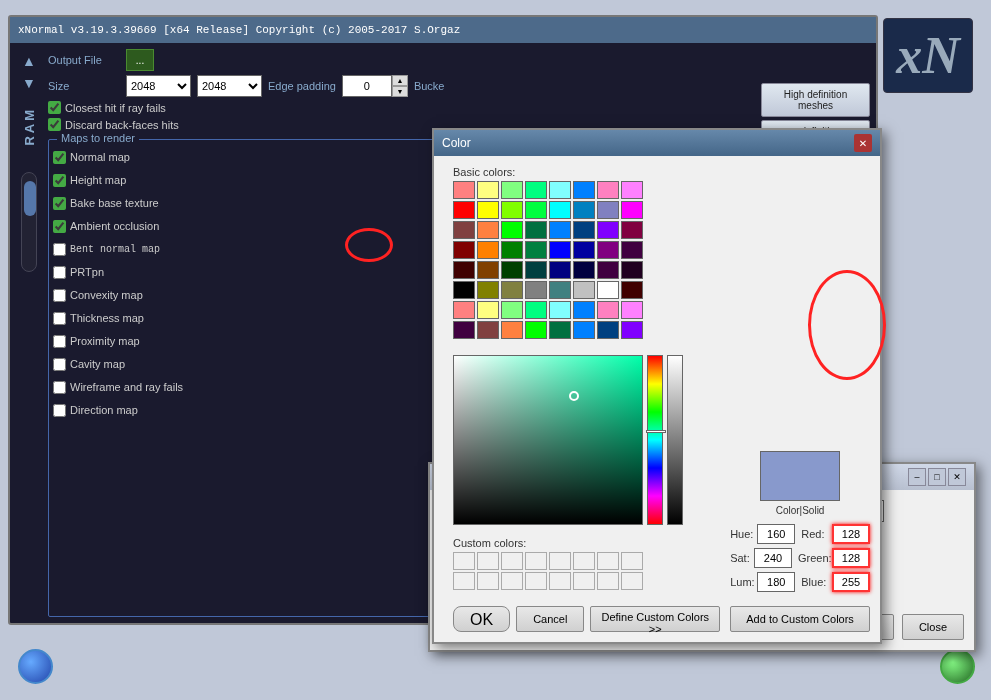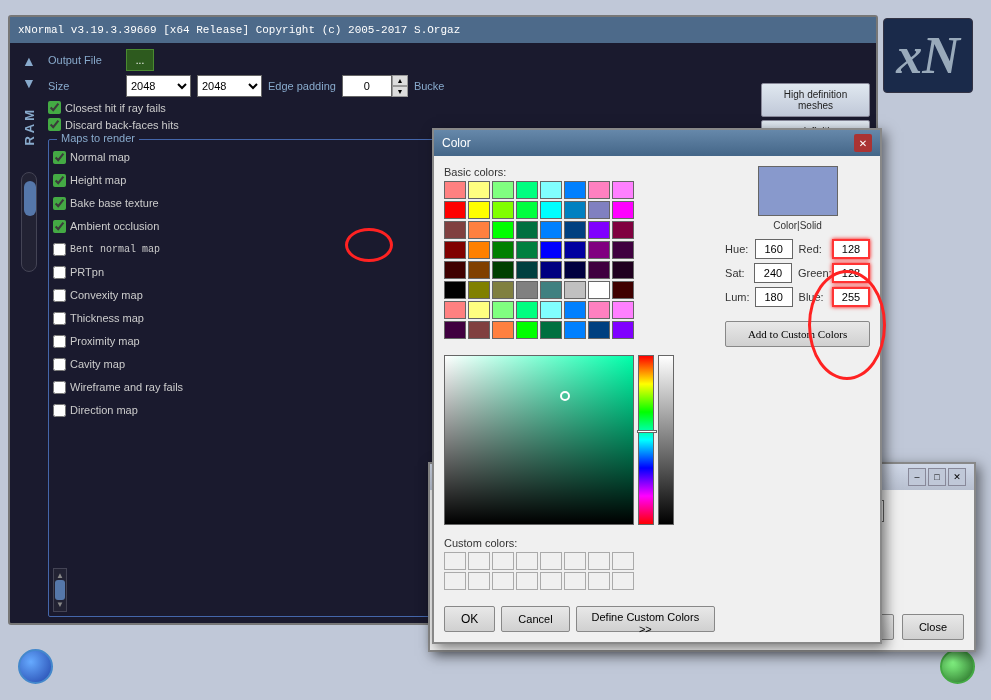--- a/index.html
+++ b/index.html
@@ -65,21 +65,21 @@
           <input type="checkbox" checked="" style="accent-color: rgb(68, 170, 68);">
           <span style="color:#cccccc;font-size:11px;">Closest hit if ray fails</span>
         </div>
         <div style="display:flex;align-items:center;gap:4px;">
           <input type="checkbox" checked="" style="accent-color: rgb(68, 170, 68);">
           <span style="color:#cccccc;font-size:11px;">Discard back-faces hits</span>
         </div>
 
         <div style="border:1px solid #4466aa;border-radius:2px;padding:6px 4px 4px 4px;margin-top:4px;position:relative;flex:1;">
           <span style="position:absolute;top:-8px;left:8px;background:#1a1a2e;color:#88aacc;padding:0 4px;font-size:11px;">Maps to render</span>
-          <div style="display:flex;gap:4px;height:100%;flex-direction:column;">
+          <div style="display:flex;gap:4px;height:100%;">
             <div style="flex:1;display:flex;flex-direction:column;gap:1px;" id="maps-list">
 
             <div style="display: flex; align-items: center; gap: 4px; height: 22px;">
                   <input type="checkbox" checked="" style="accent-color: rgb(68, 170, 68); flex-shrink: 0;">
                   <span style="color: rgb(204, 204, 204); font-size: 11px; flex: 1 1 0%;">Normal map</span>
                   <button style="background: rgb(45, 90, 30); color: rgb(68, 255, 68); width: 28px; height: 18px; cursor: pointer; font-size: 9px; flex-shrink: 0; border: 2px solid rgb(255, 51, 51); box-shadow: rgb(255, 0, 0) 0px 0px 5px;">···</button>
                 </div>
                 <div style="display: flex; align-items: center; gap: 4px; height: 22px;">
                   <input type="checkbox" checked="" style="accent-color: rgb(68, 170, 68); flex-shrink: 0;">
                   <span style="color: rgb(204, 204, 204); font-size: 11px; flex: 1 1 0%;">Height map</span>
@@ -169,21 +169,21 @@
 
   <div style="position:absolute;top:128px;left:432px;width:450px;background:#f0f0f0;border:2px solid #888;box-shadow:4px 4px 12px rgba(0,0,0,0.5);z-index:100;">
 
     <div style="background:linear-gradient(180deg,#6688aa,#446688);height:26px;display:flex;align-items:center;justify-content:space-between;padding:0 8px;">
       <span style="color:white;font-size:12px;font-weight:normal;">Color</span>
       <button style="background:#aa3333;border:none;color:white;width:18px;height:18px;cursor:pointer;font-size:10px;border-radius:2px;display:flex;align-items:center;justify-content:center;">✕</button>
     </div>
 
     <div style="padding:10px;display:flex;gap:10px;">
 
-      <div style="display:flex;flex-direction:column;gap:12px;">
+      <div style="display:flex;flex-direction:column;gap:12px;margin-left:9px;">
         <div>
           <div style="font-size:11px;color:#333;margin-bottom:3px;">Basic colors:</div>
           <div style="display:grid;grid-template-columns:repeat(8,22px);gap:2px;" id="basic-colors-grid">
           <div style="width: 22px; height: 18px; background: rgb(255, 128, 128); border: 1px solid rgb(102, 102, 102); cursor: pointer;"></div>
               <div style="width: 22px; height: 18px; background: rgb(255, 255, 128); border: 1px solid rgb(102, 102, 102); cursor: pointer;"></div>
               <div style="width: 22px; height: 18px; background: rgb(128, 255, 128); border: 1px solid rgb(102, 102, 102); cursor: pointer;"></div>
               <div style="width: 22px; height: 18px; background: rgb(0, 255, 128); border: 1px solid rgb(102, 102, 102); cursor: pointer;"></div>
               <div style="width: 22px; height: 18px; background: rgb(128, 255, 255); border: 1px solid rgb(102, 102, 102); cursor: pointer;"></div>
               <div style="width: 22px; height: 18px; background: rgb(0, 128, 255); border: 1px solid rgb(102, 102, 102); cursor: pointer;"></div>
               <div style="width: 22px; height: 18px; background: rgb(255, 128, 192); border: 1px solid rgb(102, 102, 102); cursor: pointer;"></div>
@@ -277,27 +277,27 @@
               <div style="width: 22px; height: 18px; background: rgb(240, 240, 240); border: 1px solid rgb(170, 170, 170); cursor: pointer;"></div>
               <div style="width: 22px; height: 18px; background: rgb(240, 240, 240); border: 1px solid rgb(170, 170, 170); cursor: pointer;"></div>
               <div style="width: 22px; height: 18px; background: rgb(240, 240, 240); border: 1px solid rgb(170, 170, 170); cursor: pointer;"></div>
               <div style="width: 22px; height: 18px; background: rgb(240, 240, 240); border: 1px solid rgb(170, 170, 170); cursor: pointer;"></div>
               <div style="width: 22px; height: 18px; background: rgb(240, 240, 240); border: 1px solid rgb(170, 170, 170); cursor: pointer;"></div>
               <div style="width: 22px; height: 18px; background: rgb(240, 240, 240); border: 1px solid rgb(170, 170, 170); cursor: pointer;"></div>
             </div>
         </div>
 
         <div style="display:flex;gap:6px;align-items:center;margin-top:4px;">
-          <button style="background:linear-gradient(180deg,#e8e8e8,#d0d0d0);border:1px solid #888;padding:4px 16px;font-size:12px;cursor:pointer;border-radius:2px;height:26px;">OK</button>
+          <button style="background:linear-gradient(180deg,#e8e8e8,#d0d0d0);border:1px solid #888;padding:4px 16px;font-size:16px;cursor:pointer;border-radius:8px;height:26px;">OK</button>
           <button style="background:linear-gradient(180deg,#e8e8e8,#d0d0d0);border:1px solid #888;padding:4px 16px;font-size:11px;cursor:pointer;border-radius:2px;height:26px;">Cancel</button>
           <button style="background:linear-gradient(180deg,#e8e8e8,#d0d0d0);border:1px solid #888;padding:4px 8px;font-size:11px;cursor:pointer;border-radius:2px;height:26px;flex:1;">Define Custom Colors &gt;&gt;</button>
         </div>
       </div>
 
-      <div style="display:flex;flex-direction:column;gap:4px;min-width:130px;">
+      <div style="display:flex;flex-direction:column;gap:4px;min-width:130px;justify-content:flex-end;">
 
         <div style="width:80px;height:50px;background:#8899cc;border:1px solid #666;align-self:center;"></div>
         <div style="font-size:10px;color:#333;text-align:center;width:80px;align-self:center;">Color|Solid</div>
 
         <div style="display:flex;align-items:center;gap:2px;margin-top:4px;">
           <span style="font-size:11px;color:#333;width:28px;">Hue:</span>
           <input type="text" style="width: 38px; height: 20px; border: 1px solid rgb(102, 102, 102); font-size: 11px; text-align: center;" value="160">
           <span style="font-size:11px;color:#333;width:32px;margin-left:4px;">Red:</span>
           <input type="text" style="width: 38px; height: 20px; border: 2px solid rgb(255, 51, 51); box-shadow: rgb(255, 0, 0) 0px 0px 4px; font-size: 11px; text-align: center;" value="128">
         </div>
@@ -307,21 +307,21 @@
           <span style="font-size:11px;color:#333;width:32px;margin-left:4px;">Green:</span>
           <input type="text" style="width: 38px; height: 20px; border: 2px solid rgb(255, 51, 51); box-shadow: rgb(255, 0, 0) 0px 0px 4px; font-size: 11px; text-align: center;" value="128">
         </div>
         <div style="display:flex;align-items:center;gap:2px;">
           <span style="font-size:11px;color:#333;width:28px;">Lum:</span>
           <input type="text" style="width: 38px; height: 20px; border: 1px solid rgb(102, 102, 102); font-size: 11px; text-align: center;" value="180">
           <span style="font-size:11px;color:#333;width:32px;margin-left:4px;">Blue:</span>
           <input type="text" style="width: 38px; height: 20px; border: 2px solid rgb(255, 51, 51); box-shadow: rgb(255, 0, 0) 0px 0px 4px; font-size: 11px; text-align: center;" value="255">
         </div>
 
-        <button style="background:linear-gradient(180deg,#e8e8e8,#d0d0d0);border:1px solid #888;padding:4px 6px;font-size:11px;cursor:pointer;border-radius:2px;height:26px;margin-top:10px;white-space:nowrap;font-family:Liberation Serif, serif;">Add to Custom Colors</button>
+        <button style="background:linear-gradient(180deg,#e8e8e8,#d0d0d0);border:1px solid #888;padding:4px 6px;font-size:11px;cursor:pointer;border-radius:2px;height:26px;margin-top:10px;white-space:nowrap;">Add to Custom Colors</button>
       </div>
     </div>
   </div>
 
   <div style="position:absolute;top:228px;left:345px;width:48px;height:34px;border:3px solid #ff2222;border-radius:50%;pointer-events:none;z-index:200;"></div>
 
   <div style="position:absolute;top:270px;left:808px;width:78px;height:110px;border:3px solid #ff2222;border-radius:50%;pointer-events:none;z-index:200;"></div>
 
   <div style="position:absolute;top:462px;left:428px;width:548px;background:#f0f0f0;border:2px solid #888;box-shadow:4px 4px 12px rgba(0,0,0,0.5);z-index:99;">
 

